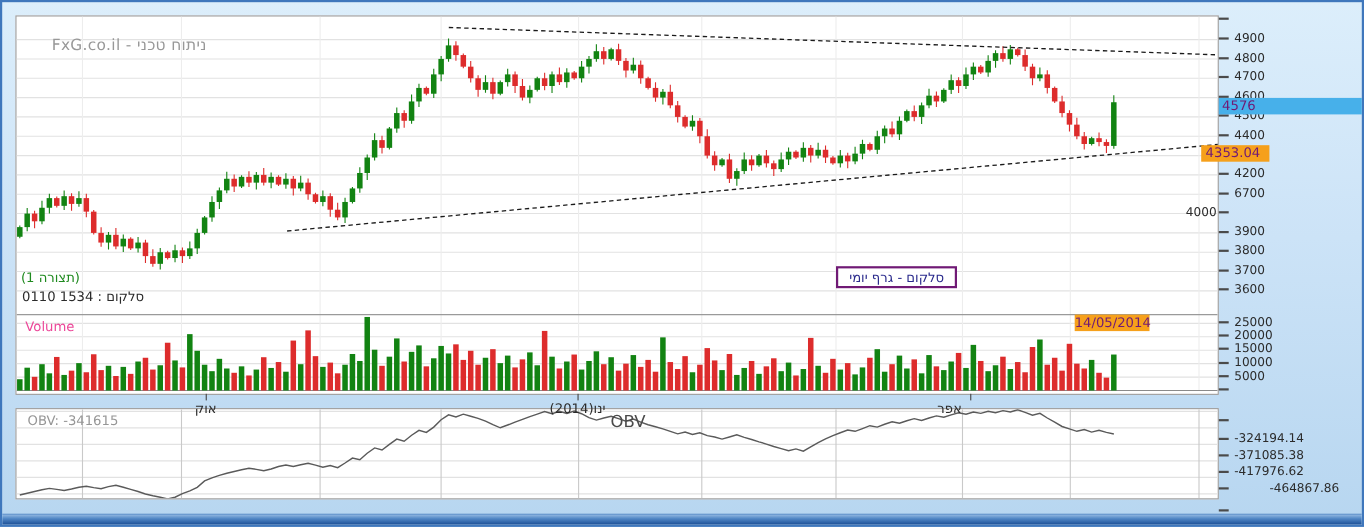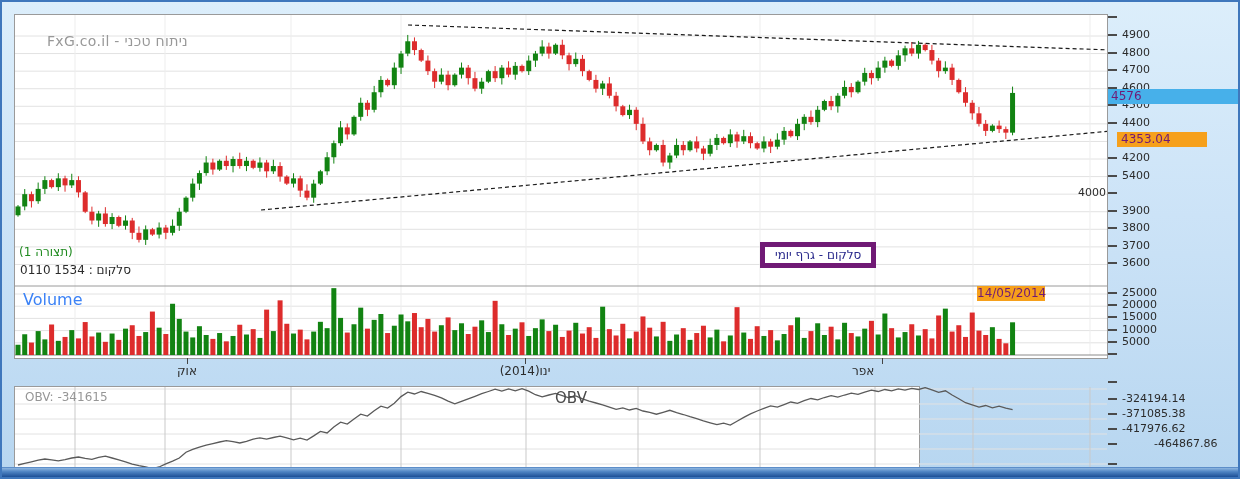--- a/index.html
+++ b/index.html
@@ -2,30 +2,30 @@
 <html><head>
 <meta charset="utf-8">
 <style>
   html,body{margin:0;padding:0;}
   body{font-family:"DejaVu Sans","Liberation Sans",sans-serif;background:#e8f2fb;}
   .page{position:relative;width:1240px;height:479px;box-sizing:border-box;
         background:linear-gradient(180deg,#dceefb 0%,#cce3f7 45%,#b7d6f0 100%);
         border:2px solid #3f77bc;overflow:hidden;}
   .panel{position:absolute;background:#ffffff;border:1px solid #9a9a9a;box-sizing:border-box;}
   #main-panel{left:12px;top:12px;width:1094px;height:345px;}
-  #obv-panel{left:12px;top:384px;width:906px;height:83px;}
+  #obv-panel{left:12px;top:369px;width:1094px;height:83px;}
   svg{display:block;position:absolute;left:0;top:0;}
   .ov{position:absolute;white-space:nowrap;}
   .brand{color:#989898;font-size:14px;letter-spacing:0.3px;}
   .pattern{color:#1f8a1f;font-size:12px;}
   .instr{color:#2b2b2b;font-size:12px;}
-  .vol-label{color:#3b82f6;font-size:16px;}
+  .vol-label{color:#ec4899;font-size:12px;}
   .obv-status{color:#969696;font-size:12px;}
   .obv-title{color:#4a4a4a;font-size:15px;}
-  .chart-box{border:5px solid #701a75;background:#ffffff;color:#2a2a8c;
+  .chart-box{border:2px solid #701a75;background:#ffffff;color:#2a2a8c;
              font-size:12px;padding:1px 10px;}
   .tag{font-size:12px;color:#701a75;height:15px;line-height:15px;box-sizing:border-box;}
   .tag-blue{background:#47b0ea;padding-left:3px;}
   .tag-orange{background:#f6a01b;padding-left:4px;}
   .tick-dash{position:absolute;width:9px;height:2px;background:#4a4a4a;}
   .axis-label{position:absolute;font-size:11px;color:#2b2b2b;line-height:12px;}
   .month-label{position:absolute;font-size:12px;color:#2b2b2b;}
   .month-tick{position:absolute;width:1px;height:6px;background:#444;}
   .bottom-bar{position:absolute;left:0;right:0;bottom:0;height:9px;
               background:linear-gradient(180deg,#8fb6e0 0%,#4f85c4 40%,#1c4f96 100%);
@@ -560,21 +560,21 @@
       <div class="axis-label" style="left: 1120px; top: 62.146px;">4700</div>
       <div class="tick-dash" style="left: 1106px; top: 84.719px;"></div>
       <div class="axis-label" style="left: 1120px; top: 79.719px;">4600</div>
       <div class="tick-dash" style="left: 1106px; top: 102.292px;"></div>
       <div class="axis-label" style="left: 1120px; top: 97.292px;">4500</div>
       <div class="tick-dash" style="left: 1106px; top: 119.865px;"></div>
       <div class="axis-label" style="left: 1120px; top: 114.865px;">4400</div>
       <div class="tick-dash" style="left: 1106px; top: 155.011px;"></div>
       <div class="axis-label" style="left: 1120px; top: 150.011px;">4200</div>
       <div class="tick-dash" style="left: 1106px; top: 172.584px;"></div>
-      <div class="axis-label" style="left: 1120px; top: 167.584px;">5400</div>
+      <div class="axis-label" style="left: 1120px; top: 167.584px;">6700</div>
       <div class="tick-dash" style="left: 1106px; top: 190.157px;"></div>
       <div class="axis-label" style="left: 1076px; top: 185.157px;">4000</div>
       <div class="tick-dash" style="left: 1106px; top: 207.73px;"></div>
       <div class="axis-label" style="left: 1120px; top: 202.73px;">3900</div>
       <div class="tick-dash" style="left: 1106px; top: 225.303px;"></div>
       <div class="axis-label" style="left: 1120px; top: 220.303px;">3800</div>
       <div class="tick-dash" style="left: 1106px; top: 242.876px;"></div>
       <div class="axis-label" style="left: 1120px; top: 237.876px;">3700</div>
       <div class="tick-dash" style="left: 1106px; top: 260.449px;"></div>
       <div class="axis-label" style="left: 1120px; top: 255.449px;">3600</div>
@@ -604,17 +604,17 @@
   <div id="time-axis">
       <div class="month-tick" style="left: 185px; top: 356px;"></div>
       <div class="month-label" dir="rtl" style="left: 155px; top: 362px; width: 60px; text-align: center;">אוק</div>
       <div class="month-tick" style="left: 523px; top: 356px;"></div>
       <div class="month-label" dir="rtl" style="left: 493px; top: 362px; width: 60px; text-align: center;">ינו(2014)</div>
       <div class="month-tick" style="left: 880px; top: 356px;"></div>
       <div class="month-label" dir="rtl" style="left: 850px; top: 362px; width: 60px; text-align: left;">אפר</div>
     </div>
 
   <div class="ov tag tag-blue" style="left:1106px;top:87px;width:131px;">4576</div>
-  <div class="ov tag tag-orange" style="left:1115px;top:130px;width:90px;">4353.04</div>
+  <div class="ov tag tag-orange" style="left:1090px;top:130px;width:62px;">4353.04</div>
   <div class="ov tag tag-orange" style="left:975px;top:284px;width:68px;text-align:center;padding-left:0;">14/05/2014</div>
 
   <div class="bottom-bar"></div>
 </div>
 
 </body></html>

